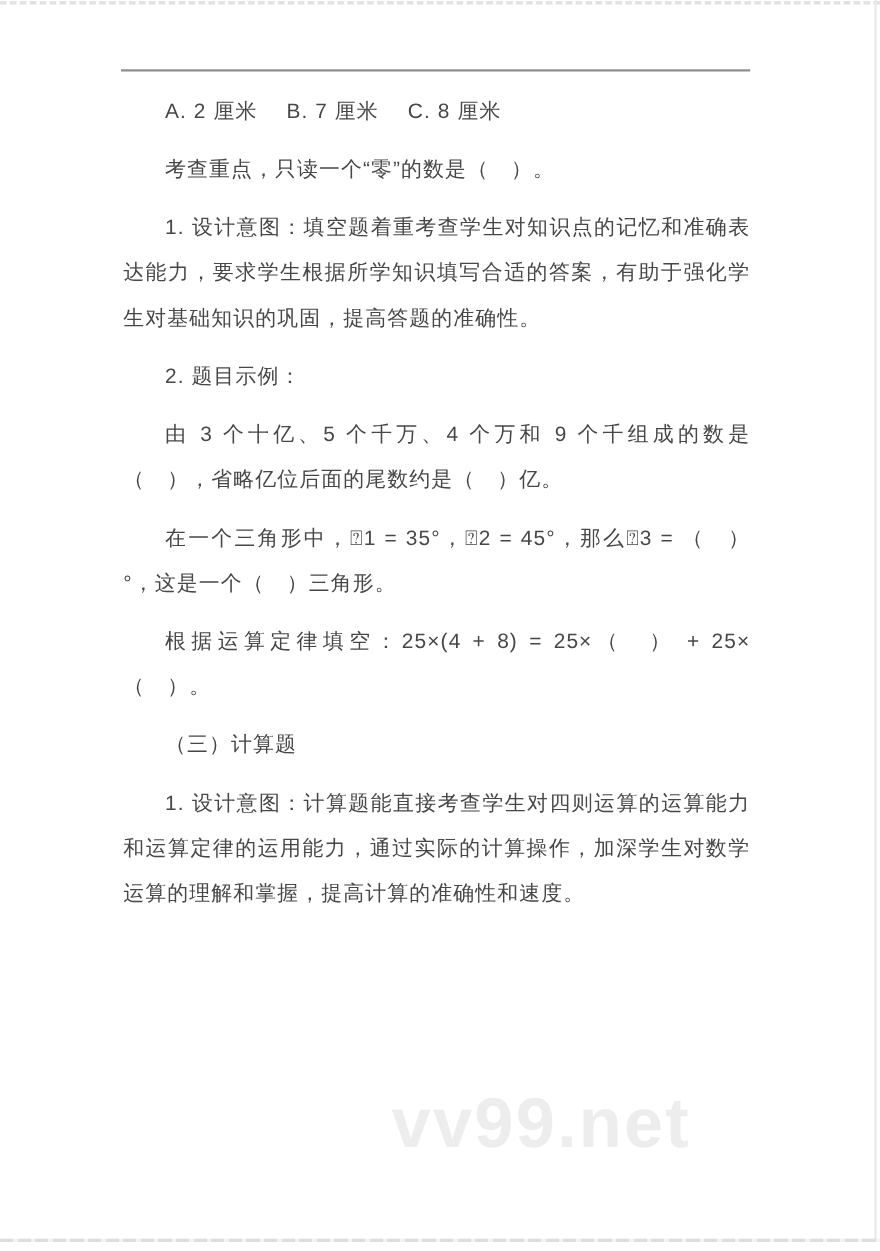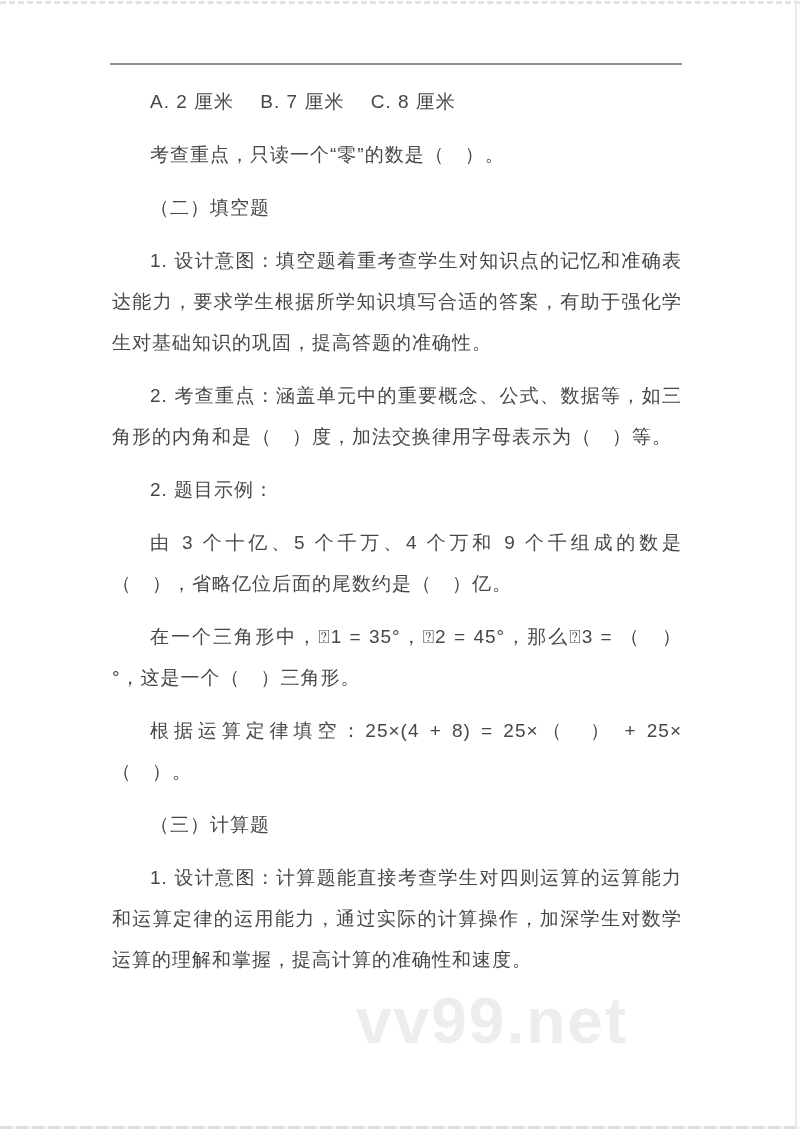--- a/index.html
+++ b/index.html
@@ -83,23 +83,21 @@
 <div class="page">
 
   <div class="top-dashed-edge"></div>
   <div class="right-edge-line"></div>
 
   <div class="header-rule"></div>
 
   <div class="content">
     <p>A. 2 厘米　 B. 7 厘米　 C. 8 厘米</p>
     <p>考查重点，只读一个“零”的数是（　）。</p>
-    <p>（二）填空题</p>
     <p>1. 设计意图：填空题着重考查学生对知识点的记忆和准确表达能力，要求学生根据所学知识填写合适的答案，有助于强化学生对基础知识的巩固，提高答题的准确性。</p>
-    <p>2. 考查重点：涵盖单元中的重要概念、公式、数据等，如三角形的内角和是（　）度，加法交换律用字母表示为（　）等。</p>
     <p>2. 题目示例：</p>
     <p>由 3 个十亿、5 个千万、4 个万和 9 个千组成的数是（　），省略亿位后面的尾数约是（　）亿。</p>
     <p>在一个三角形中，⍰1 = 35°，⍰2 = 45°，那么⍰3 = （　）°，这是一个（　）三角形。</p>
     <p>根据运算定律填空：25×(4 + 8) = 25×（　） + 25×（　）。</p>
     <p>（三）计算题</p>
     <p>1. 设计意图：计算题能直接考查学生对四则运算的运算能力和运算定律的运用能力，通过实际的计算操作，加深学生对数学运算的理解和掌握，提高计算的准确性和速度。</p>
   </div>
 
   <div class="watermark">vv99.net</div>
 

